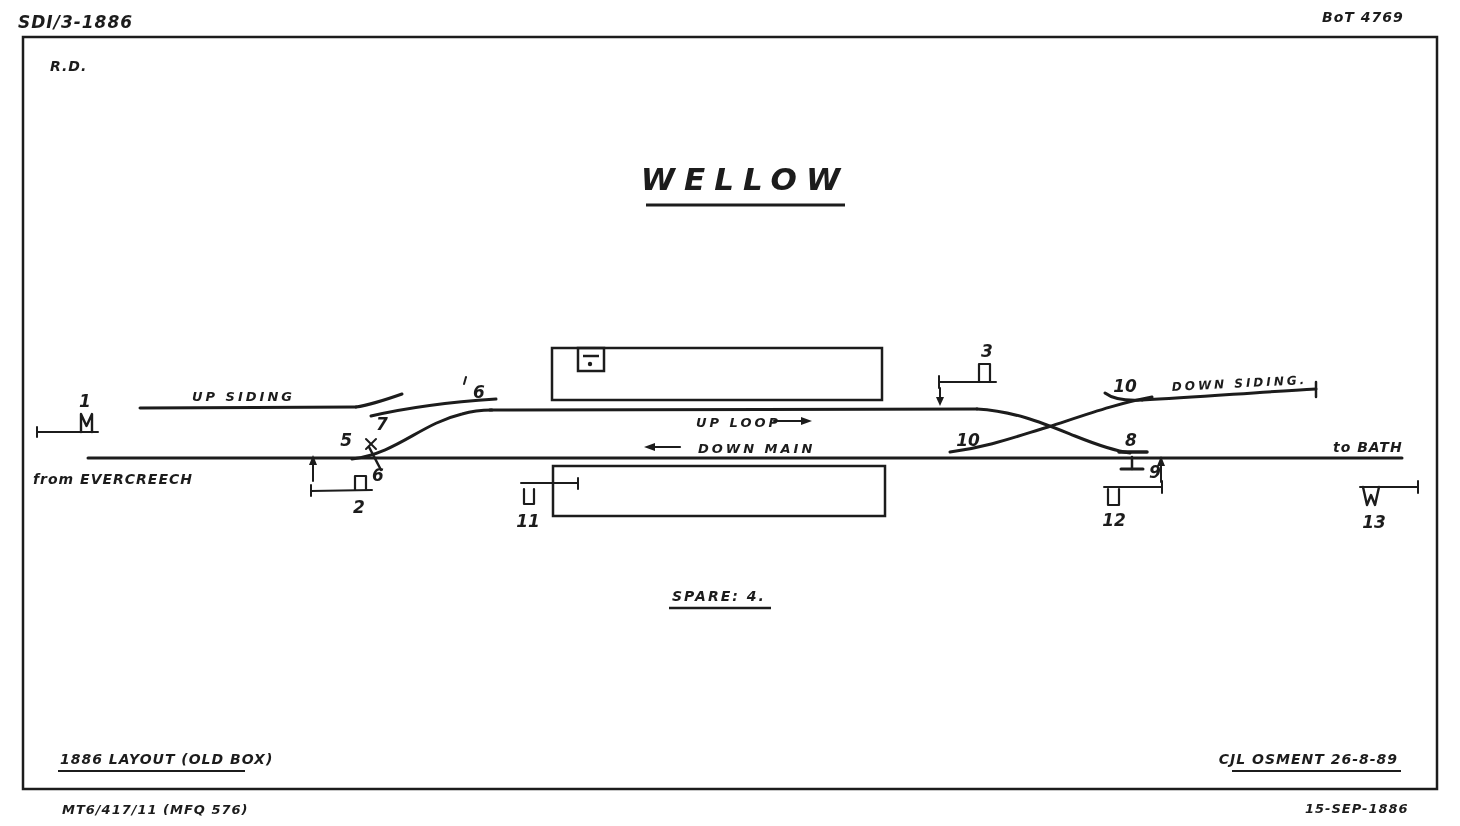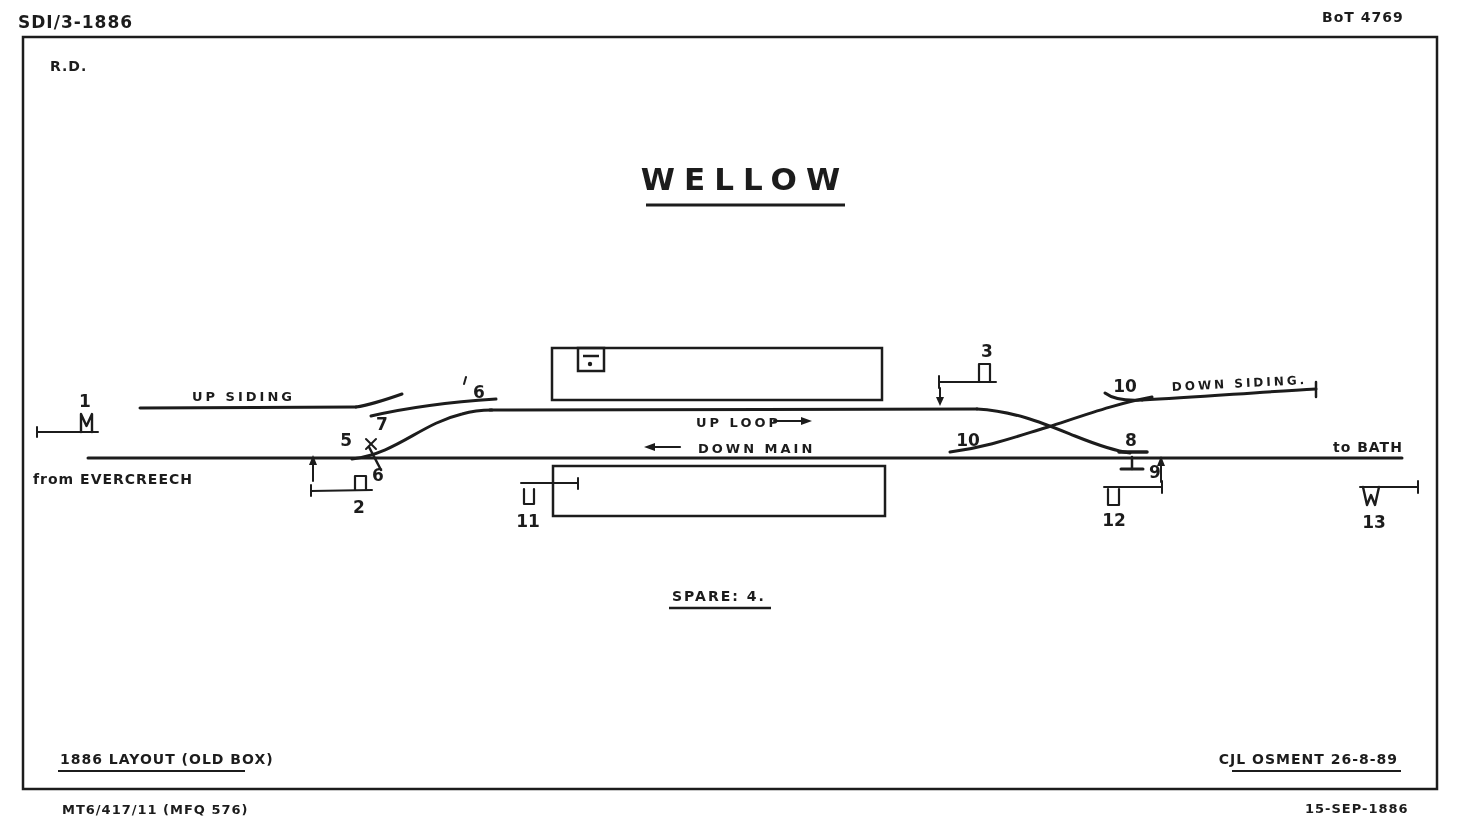--- a/index.html
+++ b/index.html
@@ -3,20 +3,21 @@
 <meta charset="utf-8">
 <style>
   html,body{margin:0;padding:0;background:#e8e8e4;}
   .sheet{
     position:relative;
     width:1460px;height:826px;
     background:#ffffff;
     font-family:"DejaVu Sans","Liberation Sans",sans-serif;
     color:#1c1c1c;
     overflow:hidden;
+    font-style:italic;
   }
   svg{position:absolute;top:0;left:0;}
   svg text{
     fill:#1c1c1c;
     font-family:"DejaVu Sans","Liberation Sans",sans-serif;
     font-weight:700;
   }
   .t-ref{font-size:17px;letter-spacing:1px;}
   .t-small{font-size:13px;letter-spacing:1px;}
   .t-title{font-size:31px;letter-spacing:9px;}

